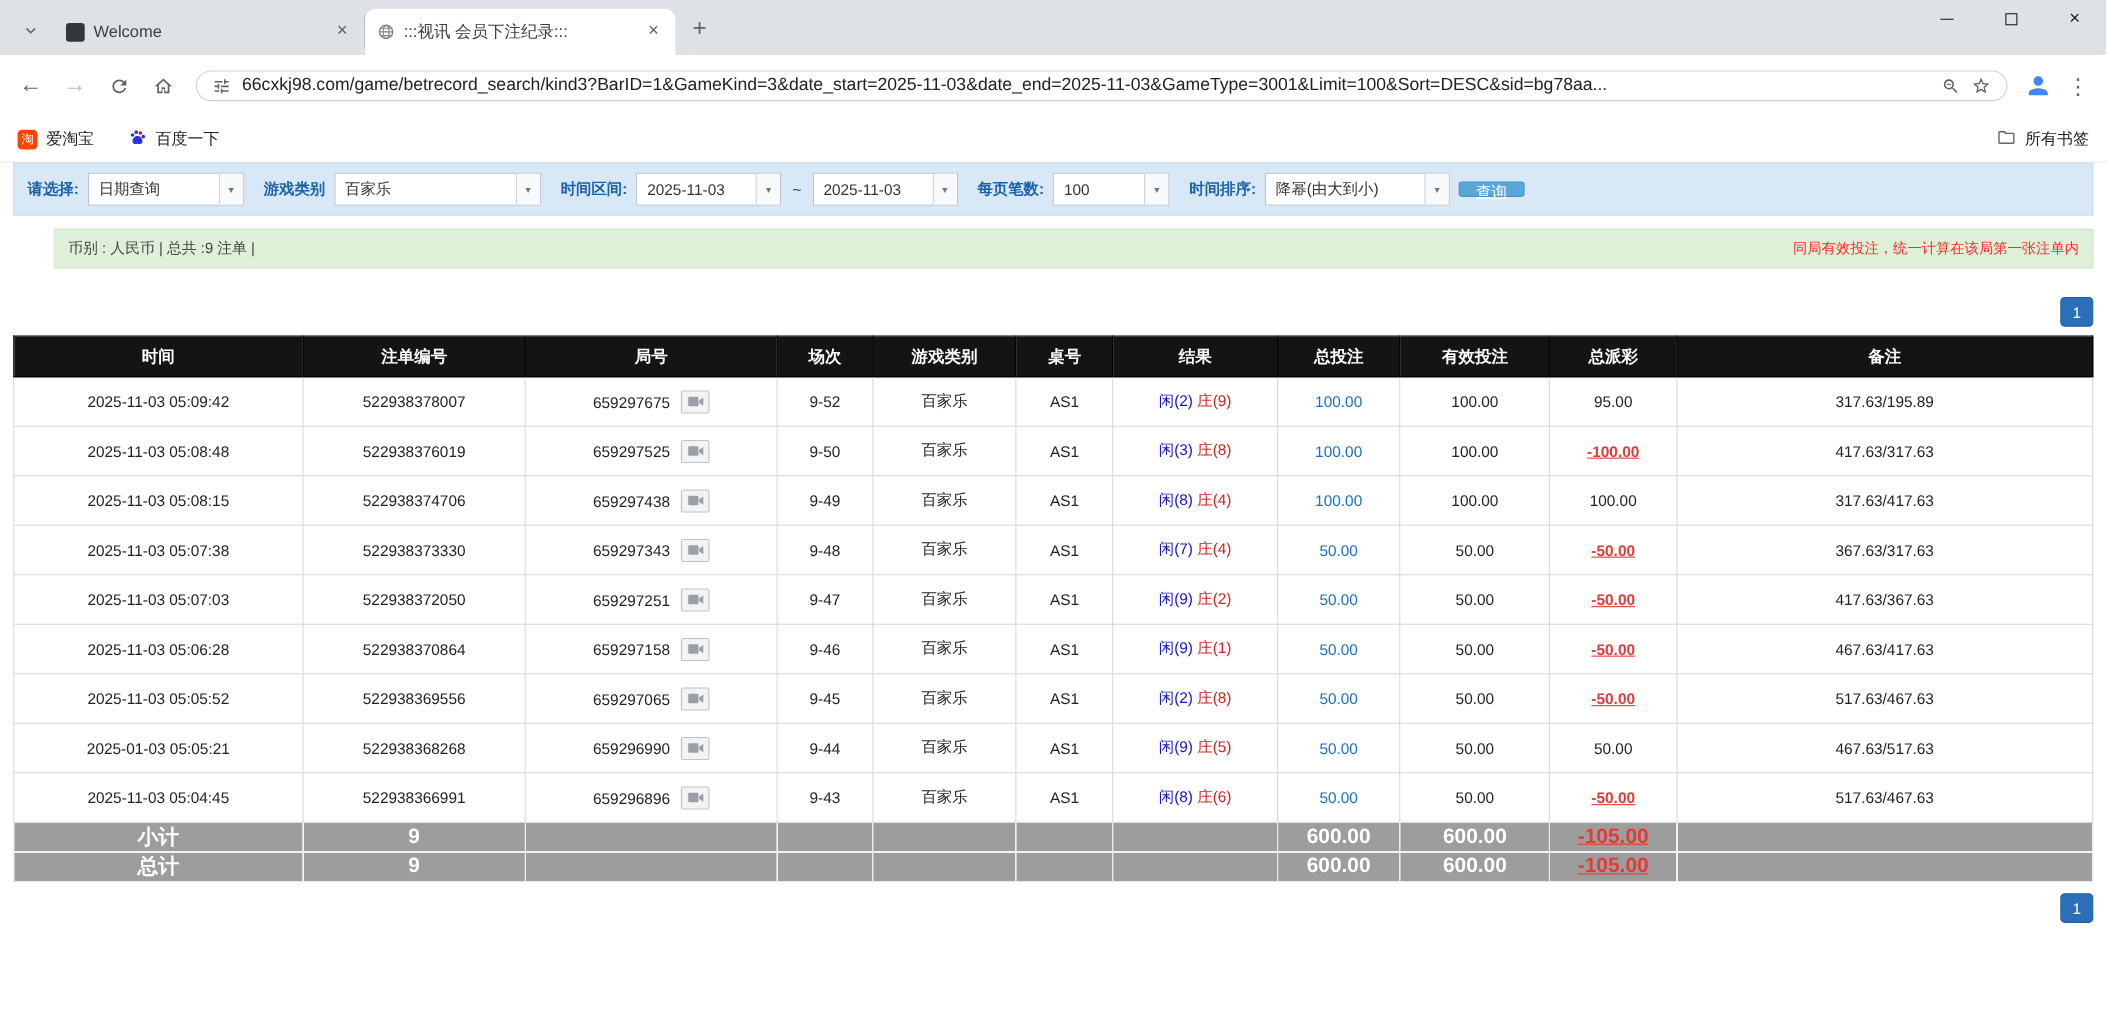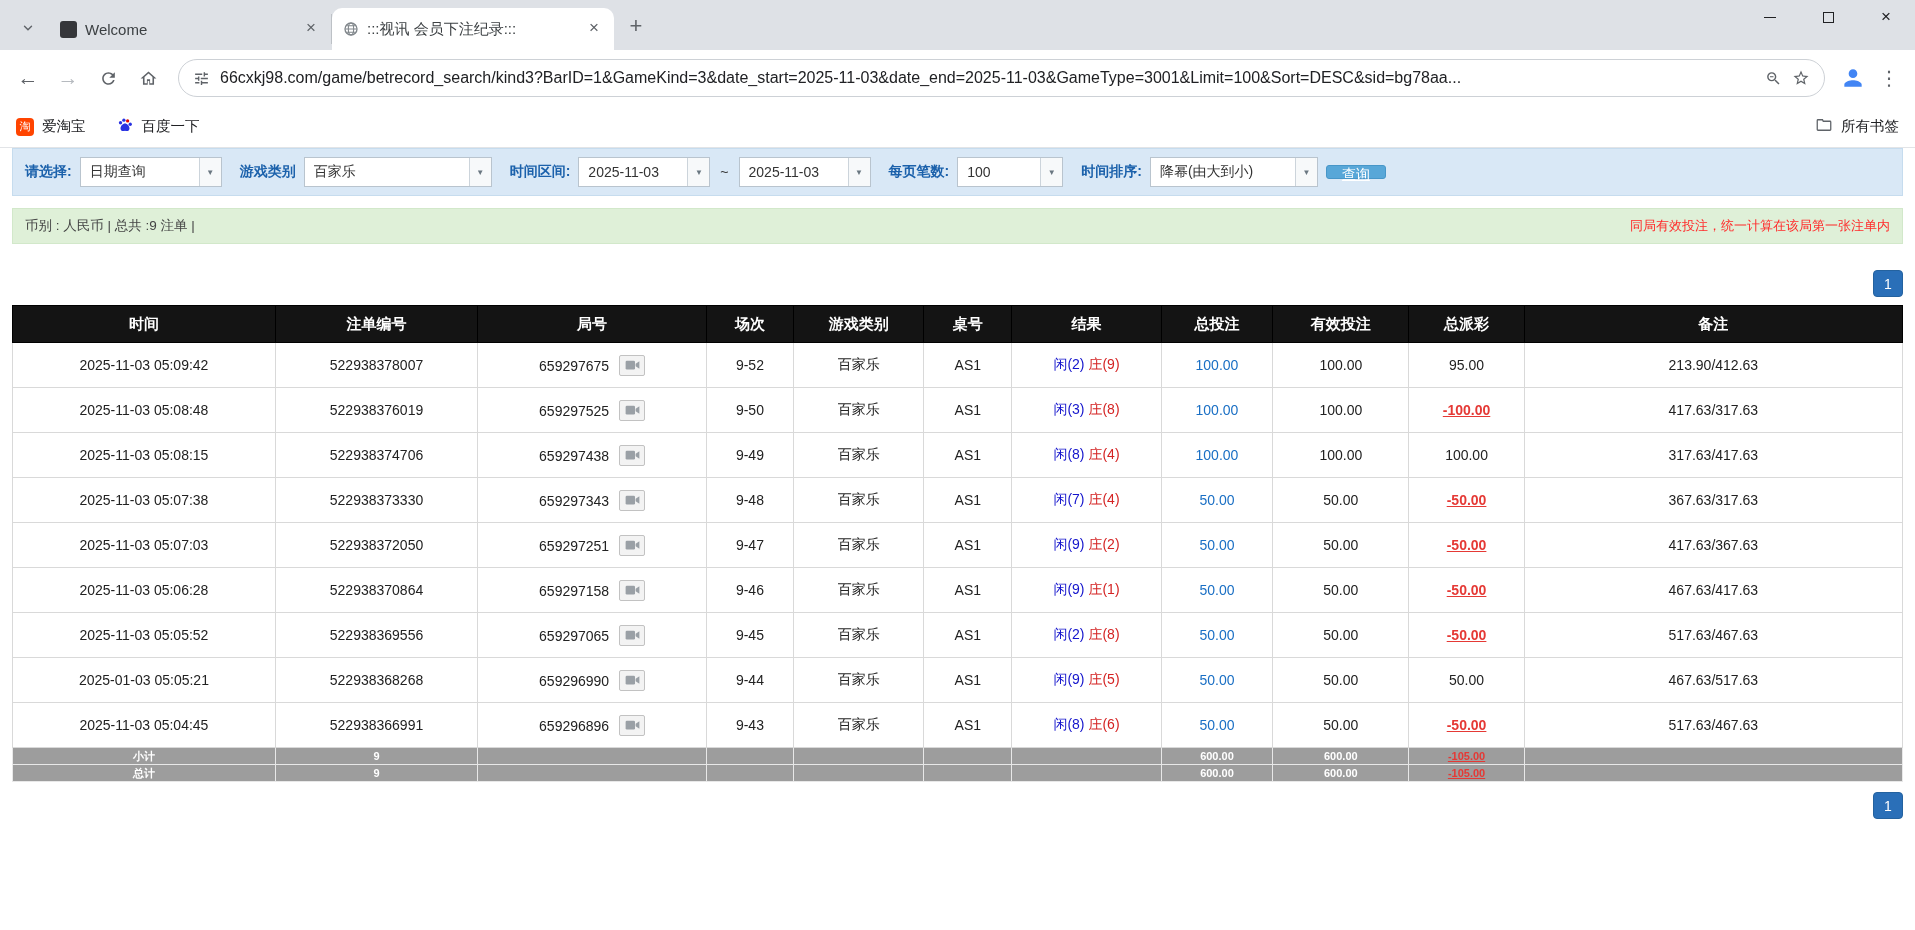--- a/index.html
+++ b/index.html
@@ -25,21 +25,21 @@
   .win-controls { position:absolute; right:0; top:0; height:34px; display:flex; }
   .winbtn { width:58px; height:34px; display:flex; align-items:center; justify-content:center; color:#202124;
     cursor:pointer; font-size:17px; }
   .min-glyph { width:12px; height:0; border-top:1.6px solid #202124; display:inline-block; }
   .max-glyph { width:11px; height:11px; border:1.6px solid #202124; display:inline-block; }
 
   .navbar { height:56px; background:#fff; display:flex; align-items:center; padding:0 10px; gap:4px; }
   .navbtn { width:36px; height:36px; border:none; background:transparent; display:flex; align-items:center;
     justify-content:center; font-size:21px; color:#5f6368; cursor:pointer; border-radius:50%; }
   .navbtn.disabled { color:#b6babf; }
-  .omnibox { flex:1; height:38px; margin:0 8px; background:#fff; border:1px solid #cdd1d6; border-radius:19px;
+  .omnibox { flex:1; height:28px; margin:0 8px; background:#fff; border:1px solid #cdd1d6; border-radius:19px;
     display:flex; align-items:center; padding:0 14px; gap:10px; min-width:0; }
   .url-text { flex:1; font-size:16px; color:#202124; white-space:nowrap; overflow:hidden; }
   .omni-icon { flex:none; display:flex; align-items:center; justify-content:center; cursor:pointer; }
   .avatar { width:32px; height:32px; border-radius:50%; display:flex; align-items:center; justify-content:center; cursor:pointer; }
   .menu-dots { width:32px; height:32px; border:none; background:transparent; font-size:20px; color:#5f6368; cursor:pointer; }
 
   .bookmarks-bar { height:42px; background:#fff; border-bottom:1px solid #e2e4e7; display:flex; align-items:center;
     padding:0 16px; gap:30px; font-size:14.5px; color:#202124; }
   .bookmark { display:flex; align-items:center; gap:8px; cursor:pointer; }
   .bm-icon-taobao { width:18px; height:18px; border-radius:4px; background:#ff4400; color:#fff; font-size:11px;
@@ -57,21 +57,21 @@
   .combo { height:30px; background:#fff; border:1px solid #b9c4ce; display:flex; align-items:stretch; cursor:pointer; }
   .combo-value { flex:1; font-size:14px; color:#333; display:flex; align-items:center; padding:0 9px;
     white-space:nowrap; overflow:hidden; }
   .combo-btn { width:22px; border-left:1px solid #ccd4db; background:#f7f9fa; color:#6a7781; font-size:8px;
     display:flex; align-items:center; justify-content:center; }
   .tilde { color:#333; font-size:14px; margin:0 2px; }
   .search-btn { height:14px; padding:0 15px; margin-left:0; background:var(--search-button-bg,#58a7d8);
     border:1px solid #4796c8; border-radius:3px; color:#fff; font-size:14px; cursor:pointer;text-decoration:underline; }
 
   .summary-bar { margin-top:12px; background:var(--summary-bar-bg,#dff0d8); border:1px solid #d2e8ca; height:36px;
-    display:flex; align-items:center; justify-content:space-between; padding:0 12px; }
+    display:flex; align-items:center; justify-content:space-between; padding:0 12px;margin-left:37px; }
   .summary-left { font-size:13.5px; color:#444; }
   .summary-right { font-size:13px; color:var(--summary-note-red,#ff2a2a); }
 
   .pag-row { text-align:right; }
   .pag-row.top { margin:26px 0 8px; }
   .pag-row.bottom { margin-top:10px; }
   .pag-btn { min-width:30px; height:27px; background:var(--pagination-blue,#2a6fb8); border:1px solid #24629f;
     border-radius:4px; color:#fff; font-size:14px; cursor:pointer; }
 
   table.records { width:100%; border-collapse:collapse; table-layout:fixed; }
@@ -79,21 +79,21 @@
     height:37px; border:1px solid #000; }
   table.records td { border:1px solid #d9d9d9; height:45px; text-align:center; font-size:14px; color:#222;
     overflow:hidden; white-space:nowrap; }
   .round-cell span.round-num { vertical-align:middle; }
   .cam-box { display:inline-flex; align-items:center; justify-content:center; width:26px; height:21px;
     border:1px solid #c2c2c2; background:#f3f3f3; border-radius:2px; margin-left:6px; vertical-align:middle; cursor:pointer; }
   .result-player { color:var(--player-blue,#1414cc); }
   .result-banker { color:var(--banker-red,#d42323); }
   td.money.link { color:var(--link-blue,#1a6fc4); cursor:pointer; }
   td.money.neg, tr.foot td.money.neg { color:var(--negative-red,#e53935); font-weight:bold;text-decoration:underline; }
-  tr.foot td { background:var(--table-footer-bg,#9d9d9d); color:#fff; font-size:11px; font-weight:bold;
+  tr.foot td { background:var(--table-footer-bg,#9d9d9d); color:#fff; font-size:19px; font-weight:bold;
     height:17px; border:1px solid #e8e8e8; }
 </style>
 <title>:::视讯 会员下注纪录:::</title></head>
 <body>
 
 <div class="tabstrip">
   <button class="tab-search-btn">
     <svg width="14" height="14" viewBox="0 0 24 24">
       <path d="M6 9l6 6 6-6" fill="none" stroke="#5f6368" stroke-width="2.4" stroke-linecap="round"></path>
     </svg>
@@ -296,21 +296,21 @@
     <td>9-52</td>
     <td>百家乐</td>
     <td>AS1</td>
     <td>
       <span class="result-player">闲(2)</span>
       <span class="result-banker">庄(9)</span>
     </td>
     <td class="money link">100.00</td>
     <td class="money">100.00</td>
     <td class="money">95.00</td>
-    <td>213.90/412.63</td>
+    <td>317.63/195.89</td>
   </tr>
 
   <tr>
     <td>2025-11-03 05:08:48</td>
     <td>522938376019</td>
     <td class="round-cell">
       <span class="round-num">659297525</span>
       <span class="cam-box">
         <svg width="15" height="12" viewBox="0 0 24 18">
           <rect x="1" y="2" width="15" height="14" rx="2" fill="#9aa0a6"></rect>

